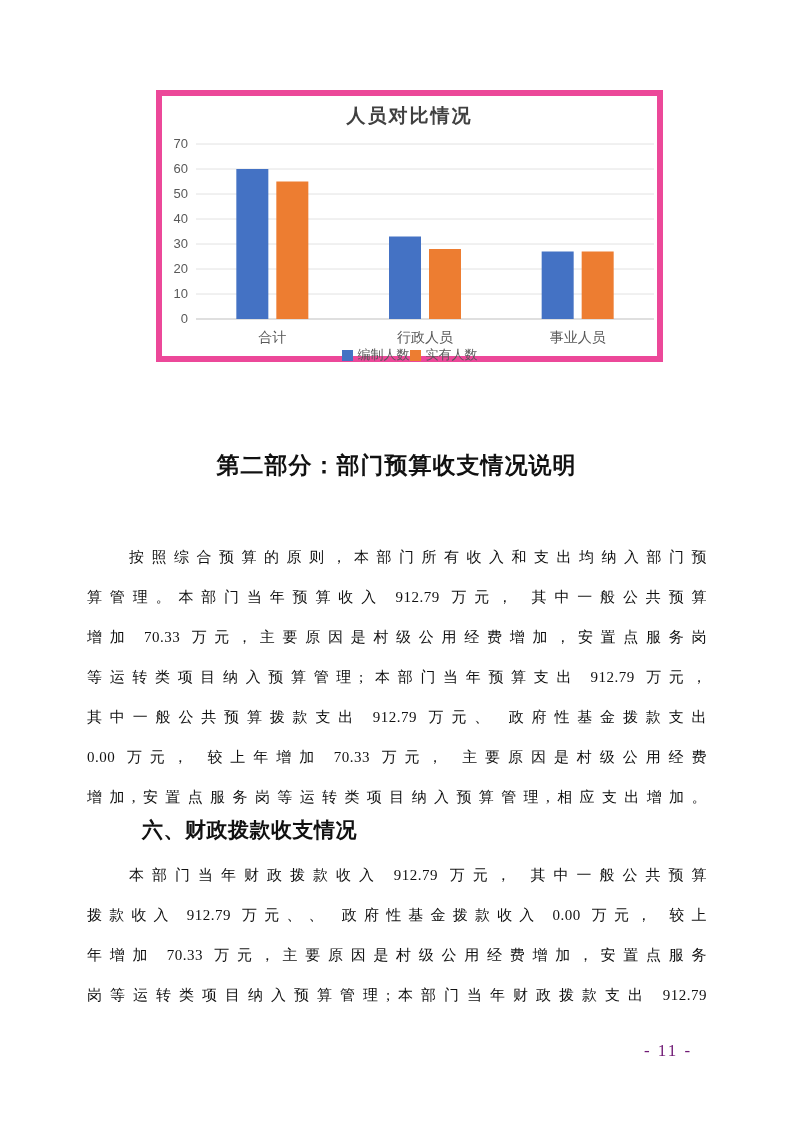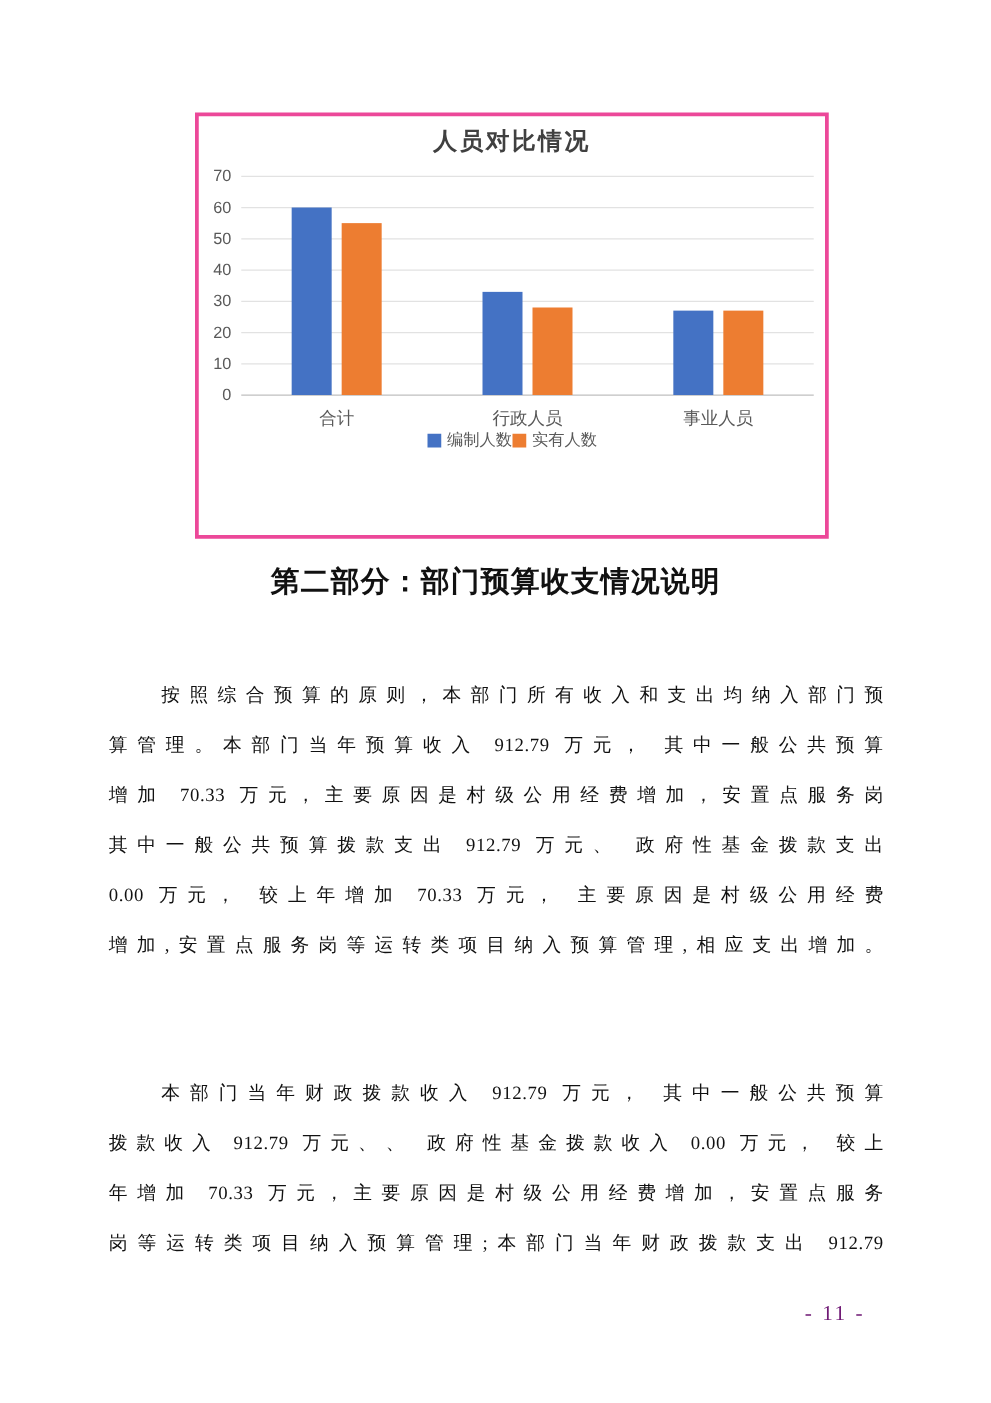--- a/index.html
+++ b/index.html
@@ -11,23 +11,23 @@
     background: #ffffff;
     overflow: hidden;
     font-family: "Liberation Serif", serif;
     color: #111111;
   }
 
   
   .chart-box {
     position: absolute;
     left: 156px; top: 90px;
-    width: 507px; height: 341px;
+    width: 507px; height: 272px;
     background: #ffffff;
-    border: 3px solid #ec4899;
+    border: 6px solid #ec4899;
   }
   .chart-title {
     position: absolute;
     top: 7px; left: 0; width: 100%;
     text-align: center;
     font-family: "Liberation Sans", sans-serif;
     font-size: 19px;
     font-weight: bold;
     letter-spacing: 2px;
     color: #404040;
@@ -136,25 +136,27 @@
         </span>
       </div>
   </div>
 
   <div class="part-heading">第二部分：部门预算收支情况说明</div>
 
   <div class="para p1">
       <div>按照综合预算的原则，本部门所有收入和支出均纳入部门预</div>
       <div>算管理。本部门当年预算收入 912.79 万元， 其中一般公共预算</div>
       <div>增加 70.33 万元，主要原因是村级公用经费增加，安置点服务岗</div>
+      <div>等运转类项目纳入预算管理; 本部门当年预算支出 912.79 万元，</div>
       <div>其中一般公共预算拨款支出 912.79 万元、 政府性基金拨款支出</div>
       <div>0.00 万元， 较上年增加 70.33 万元， 主要原因是村级公用经费</div>
       <div>增加,安置点服务岗等运转类项目纳入预算管理,相应支出增加。</div>
     </div>
 
+  <div class="sec-heading h6">六、财政拨款收支情况</div>
   <div class="para p2">
       <div>本部门当年财政拨款收入 912.79 万元， 其中一般公共预算</div>
       <div>拨款收入 912.79 万元、、 政府性基金拨款收入 0.00 万元， 较上</div>
       <div>年增加 70.33 万元，主要原因是村级公用经费增加，安置点服务</div>
       <div>岗等运转类项目纳入预算管理;本部门当年财政拨款支出 912.79</div>
     </div>
 
   <div class="page-number">- 11 -</div>
 </div>
 

